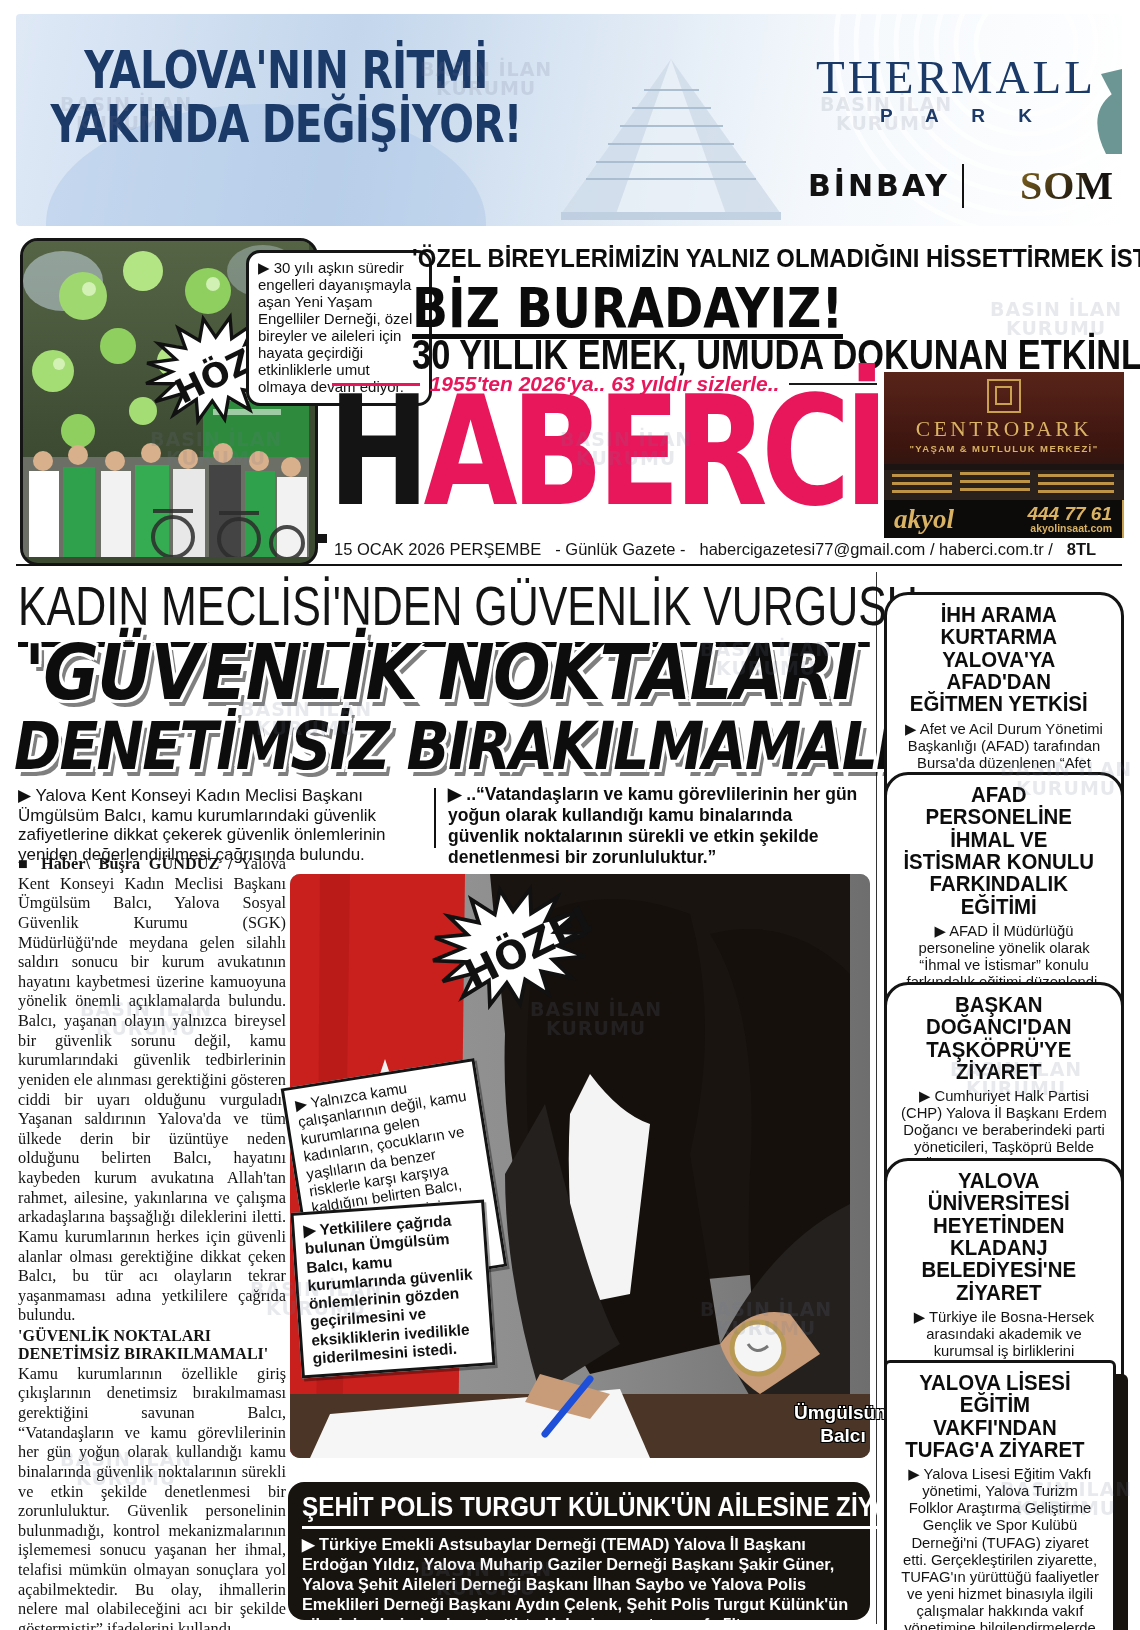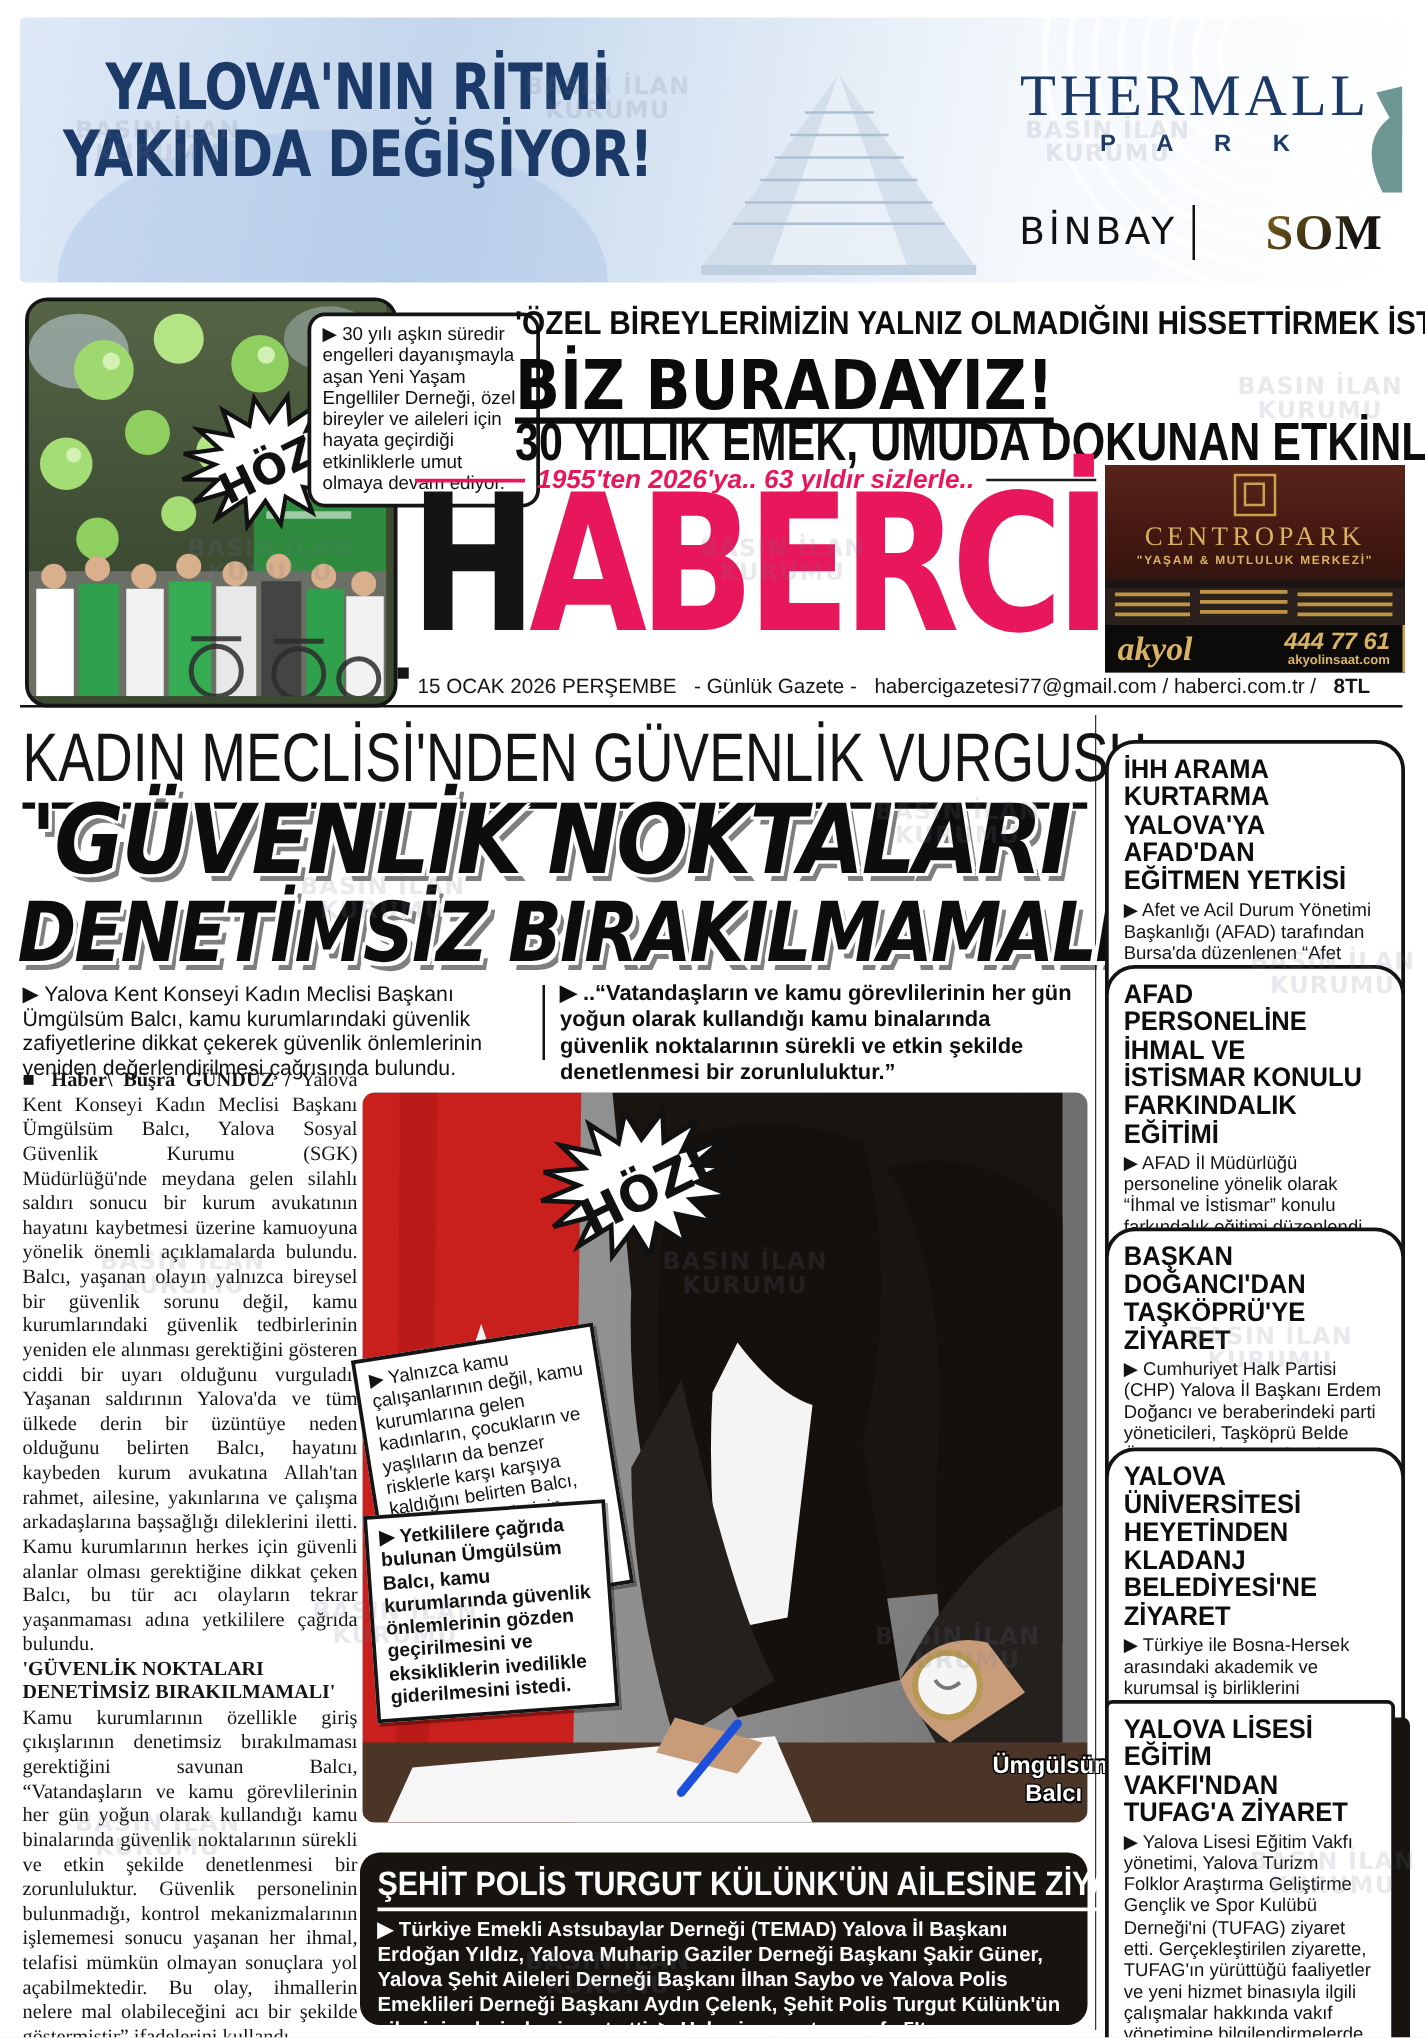--- a/index.html
+++ b/index.html
@@ -13,21 +13,21 @@
   .banner{left:16px;top:14px;width:1106px;height:212px;
      background:linear-gradient(100deg,#dfe9f6 0%,#c3d6ec 30%,#dde8f4 52%,#f4f8fc 72%,#ffffff 100%);
      border-radius:4px;overflow:hidden;}
   .banner-headline{left:14px;top:30px;width:640px;transform:scaleX(.8);transform-origin:0 0;
      color:#1c3a68;font-family:"DejaVu Sans",sans-serif;font-weight:bold;text-align:center;
      font-size:51px;line-height:1.06;letter-spacing:-1px;}
   .thermall{left:780px;top:40px;width:320px;text-align:center;color:#1c3a68;}
   .thermall .t1{font-family:"Liberation Serif",serif;font-size:47px;letter-spacing:3px;font-weight:500;line-height:1;}
   .thermall .t2{font-size:19px;letter-spacing:14px;font-weight:bold;margin-top:4px;text-indent:14px;}
   .brandrow{left:780px;top:148px;width:330px;display:flex;align-items:center;justify-content:center;gap:12px;}
-  .binbay{font-family:"DejaVu Sans",sans-serif;font-weight:normal;font-size:30px;letter-spacing:3px;color:#121212;}
+  .binbay{font-family:"DejaVu Sans",sans-serif;font-weight:bold;font-size:30px;letter-spacing:3px;color:#121212;}
   .brand-divider{width:2px;height:44px;background:#121212;}
   .som{font-family:"Liberation Serif",serif;font-weight:bold;font-size:40px;letter-spacing:1px;
        background:linear-gradient(135deg,#8a6a1e,#151210 70%);-webkit-background-clip:text;background-clip:text;color:transparent;margin-left:44px;}
   
   .leftphoto{left:20px;top:238px;width:292px;height:322px;border:3px solid #151515;border-radius:18px;overflow:hidden;background:#3c4a32;}
   
   .capbox{background:#fff;border:3px solid #151515;border-radius:14px;padding:7px 9px;
           font-size:15px;line-height:1.13;color:#111;}
   
   .sec-kicker{left:412px;top:243px;width:790px;transform:scaleX(.9);transform-origin:0 0;
@@ -93,21 +93,21 @@
       text-shadow:-1px -1px 0 #000,1px -1px 0 #000,-1px 1px 0 #000,1px 1px 0 #000;}
   
   .bottombox{left:288px;top:1482px;width:582px;height:138px;background:#17130f;border-radius:16px;color:#fff;
       padding:10px 14px;box-sizing:border-box;}
   .bottombox .t{display:inline-block;transform:scaleX(.9);transform-origin:0 0;white-space:nowrap;
       font-weight:bold;font-size:27px;border-bottom:3px solid #fff;padding-bottom:3px;margin-bottom:6px;}
   .bottombox .b{font-weight:bold;font-size:16.3px;line-height:1.22;}
   .bottombox .u{text-decoration:underline;}
   
   .sb{left:884px;width:240px;background:#fff;border:3px solid #141414;border-radius:24px;
-      padding:9px 12px 8px;box-sizing:border-box;}
+      padding:9px 12px 8px;box-sizing:border-box;text-align:center;}
   .sb .t{font-weight:bold;font-size:21.5px;line-height:1.04;transform:scaleX(.95);transform-origin:0 0;white-space:nowrap;color:#0d0d0d;}
   .sb .b{font-size:14.8px;line-height:1.15;color:#141414;margin-top:5px;}
   .sb .b b{white-space:nowrap;}
   .sb5{border-radius:6px;box-shadow:12px 14px 0 0 #17130f;width:232px;}
 </style>
 </head>
 <body>
 
 <div class="page">
 

